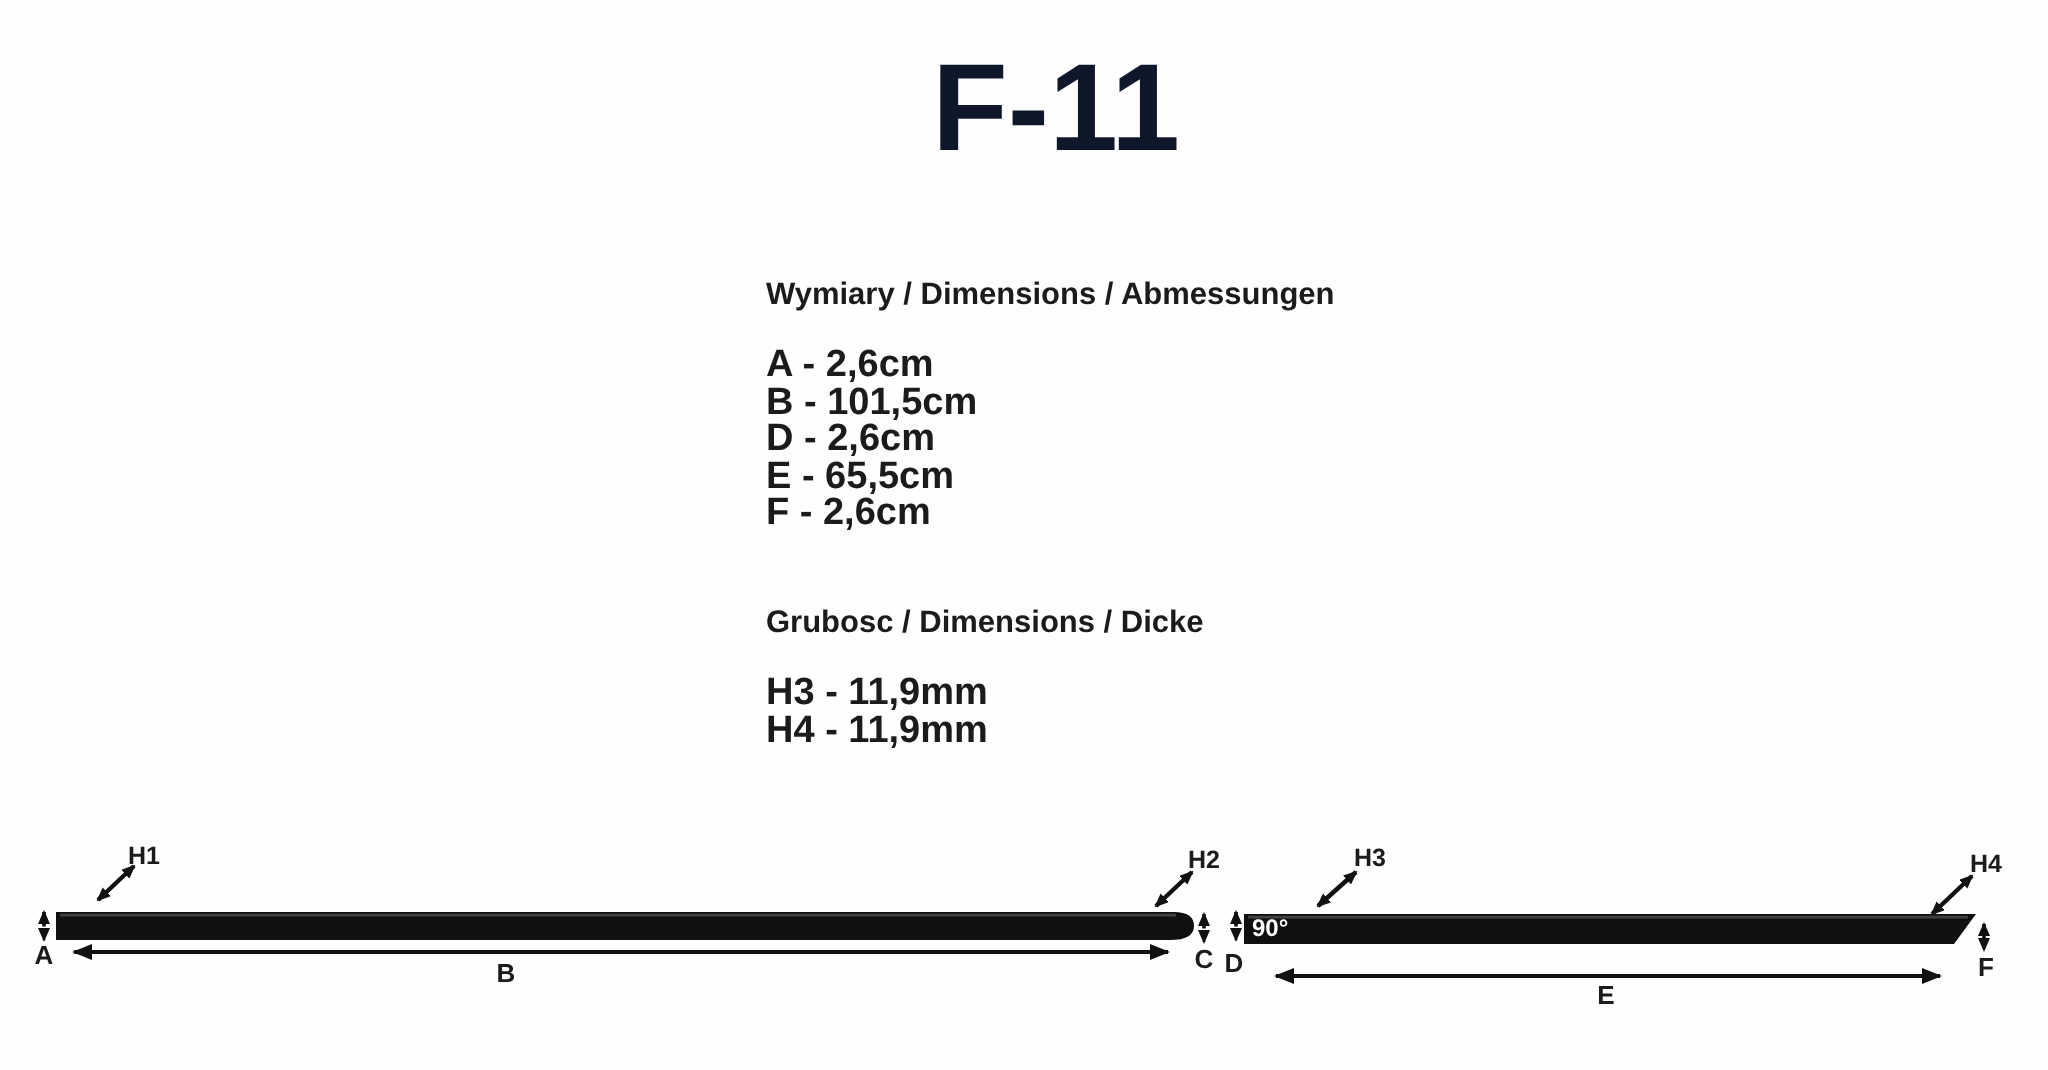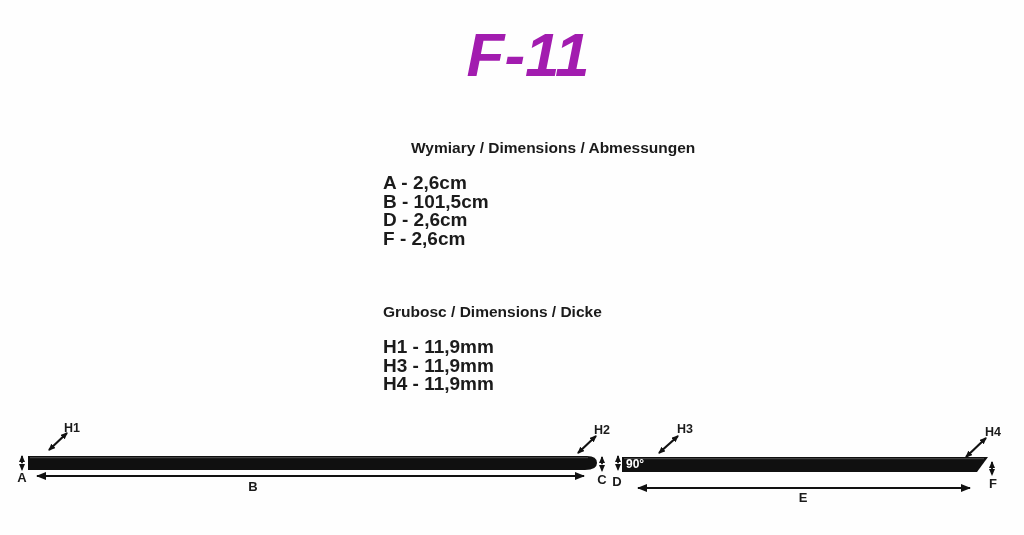--- a/index.html
+++ b/index.html
@@ -8,27 +8,27 @@
     background:#fefefe;
     font-family:"Liberation Sans","DejaVu Sans",sans-serif;
     position:relative;overflow:hidden;
     color:#1b1b1b;
   }
   .canvas{position:absolute;inset:0;width:1024px;height:535px;}
   .title{
     position:absolute;top:24px;left:32px;width:992px;
     text-align:center;
     font-size:62px;font-weight:bold;line-height:62px;
-    letter-spacing:0px;color:#a21caf;font-style:italic;
+    letter-spacing:0px;color:#0f172a;
   }
   .sec-heading{
     position:absolute;left:383px;
     font-size:15.5px;font-weight:bold;white-space:nowrap;
   }
-  .dim-heading{top:139px;margin-left:28px;}
+  .dim-heading{top:139px;}
   .thick-heading{top:303px;}
   .line-list{position:absolute;left:383px;width:320px;}
   .dim-list{top:174px;}
   .thick-list{top:338px;}
   .line-list div{
     font-size:19px;font-weight:bold;line-height:18.6px;white-space:nowrap;
   }
   .diagram{position:absolute;left:0;top:415px;width:1024px;height:120px;}
   svg text{font-family:"Liberation Sans","DejaVu Sans",sans-serif;font-weight:bold;}
   .marker-label{font-size:13px;fill:#1b1b1b;}
@@ -41,27 +41,27 @@
 <div class="canvas">
 
   <div class="title">F-11</div>
 
   <div class="sec-heading dim-heading">Wymiary / Dimensions / Abmessungen</div>
 
   <div class="line-list dim-list">
     <div>A - 2,6cm</div>
     <div>B - 101,5cm</div>
     <div>D - 2,6cm</div>
+    <div>E - 65,5cm</div>
     <div>F - 2,6cm</div>
   </div>
 
   <div class="sec-heading thick-heading">Grubosc / Dimensions / Dicke</div>
 
   <div class="line-list thick-list">
-    <div>H1 - 11,9mm</div>
     <div>H3 - 11,9mm</div>
     <div>H4 - 11,9mm</div>
   </div>
 
   <div class="diagram">
     <svg width="1024" height="120" viewBox="0 0 1024 120">
       <defs>
         <marker id="ah" markerUnits="userSpaceOnUse" markerWidth="10" markerHeight="8" refX="9" refY="4" orient="auto-start-reverse">
           <path d="M0,0 L10,4 L0,8 Z" fill="#111"></path>
         </marker>

